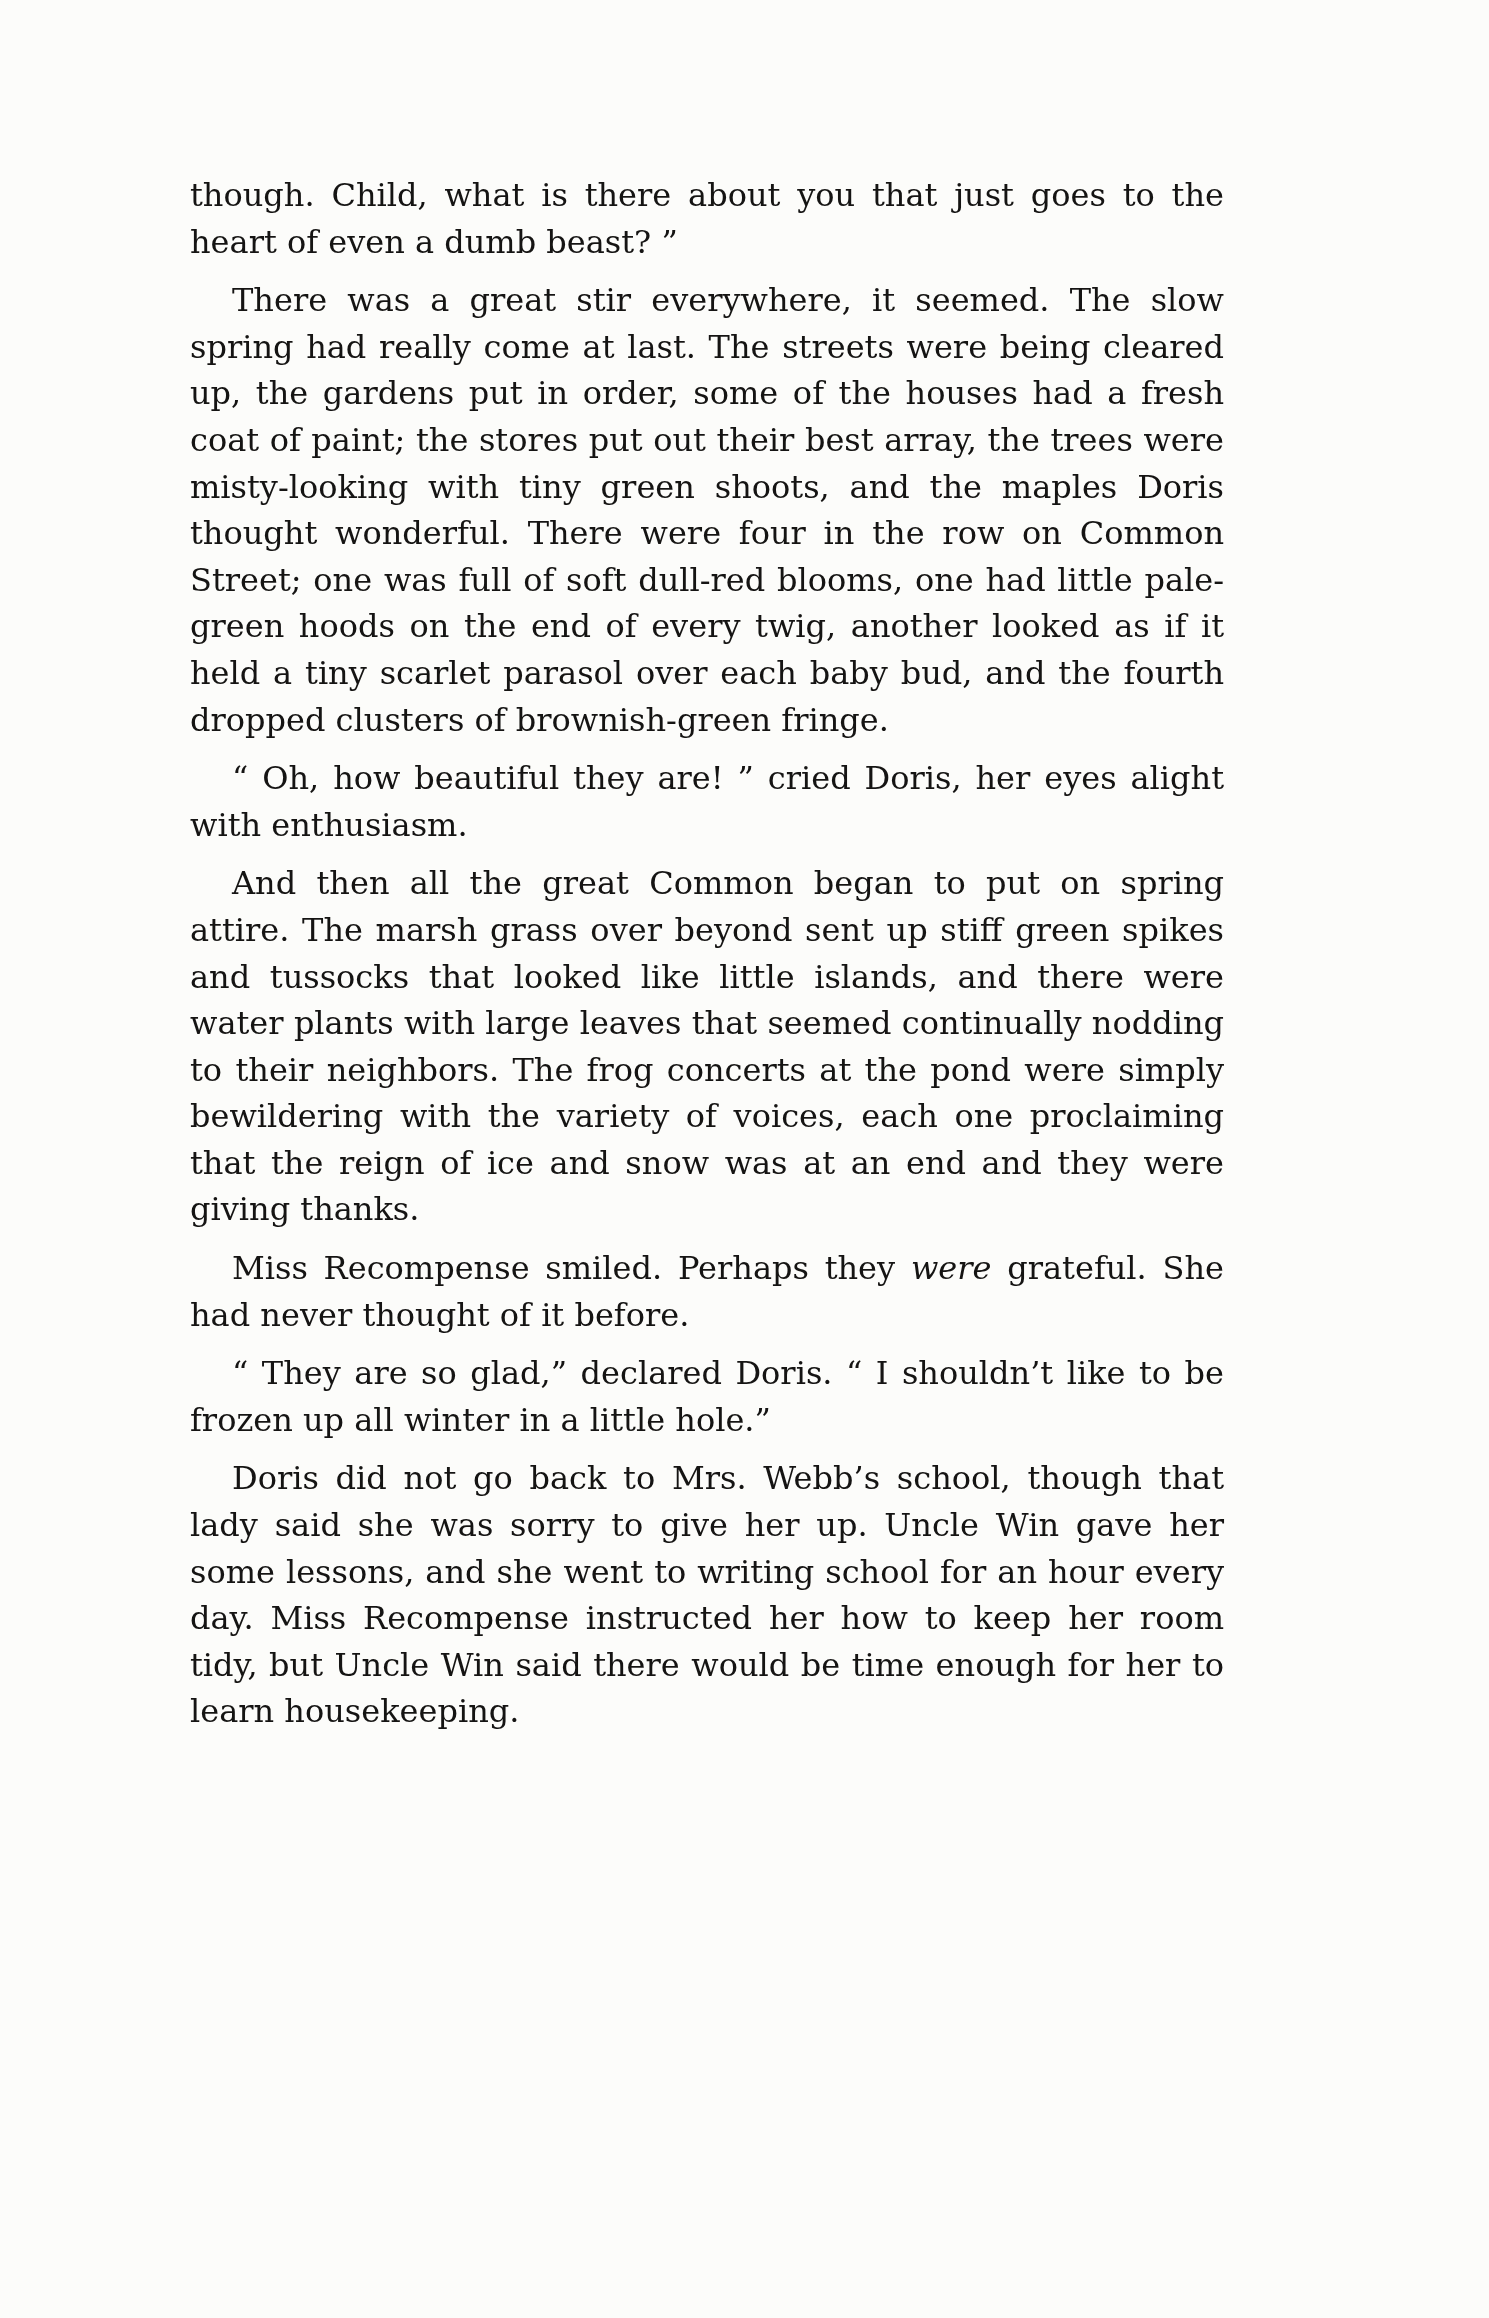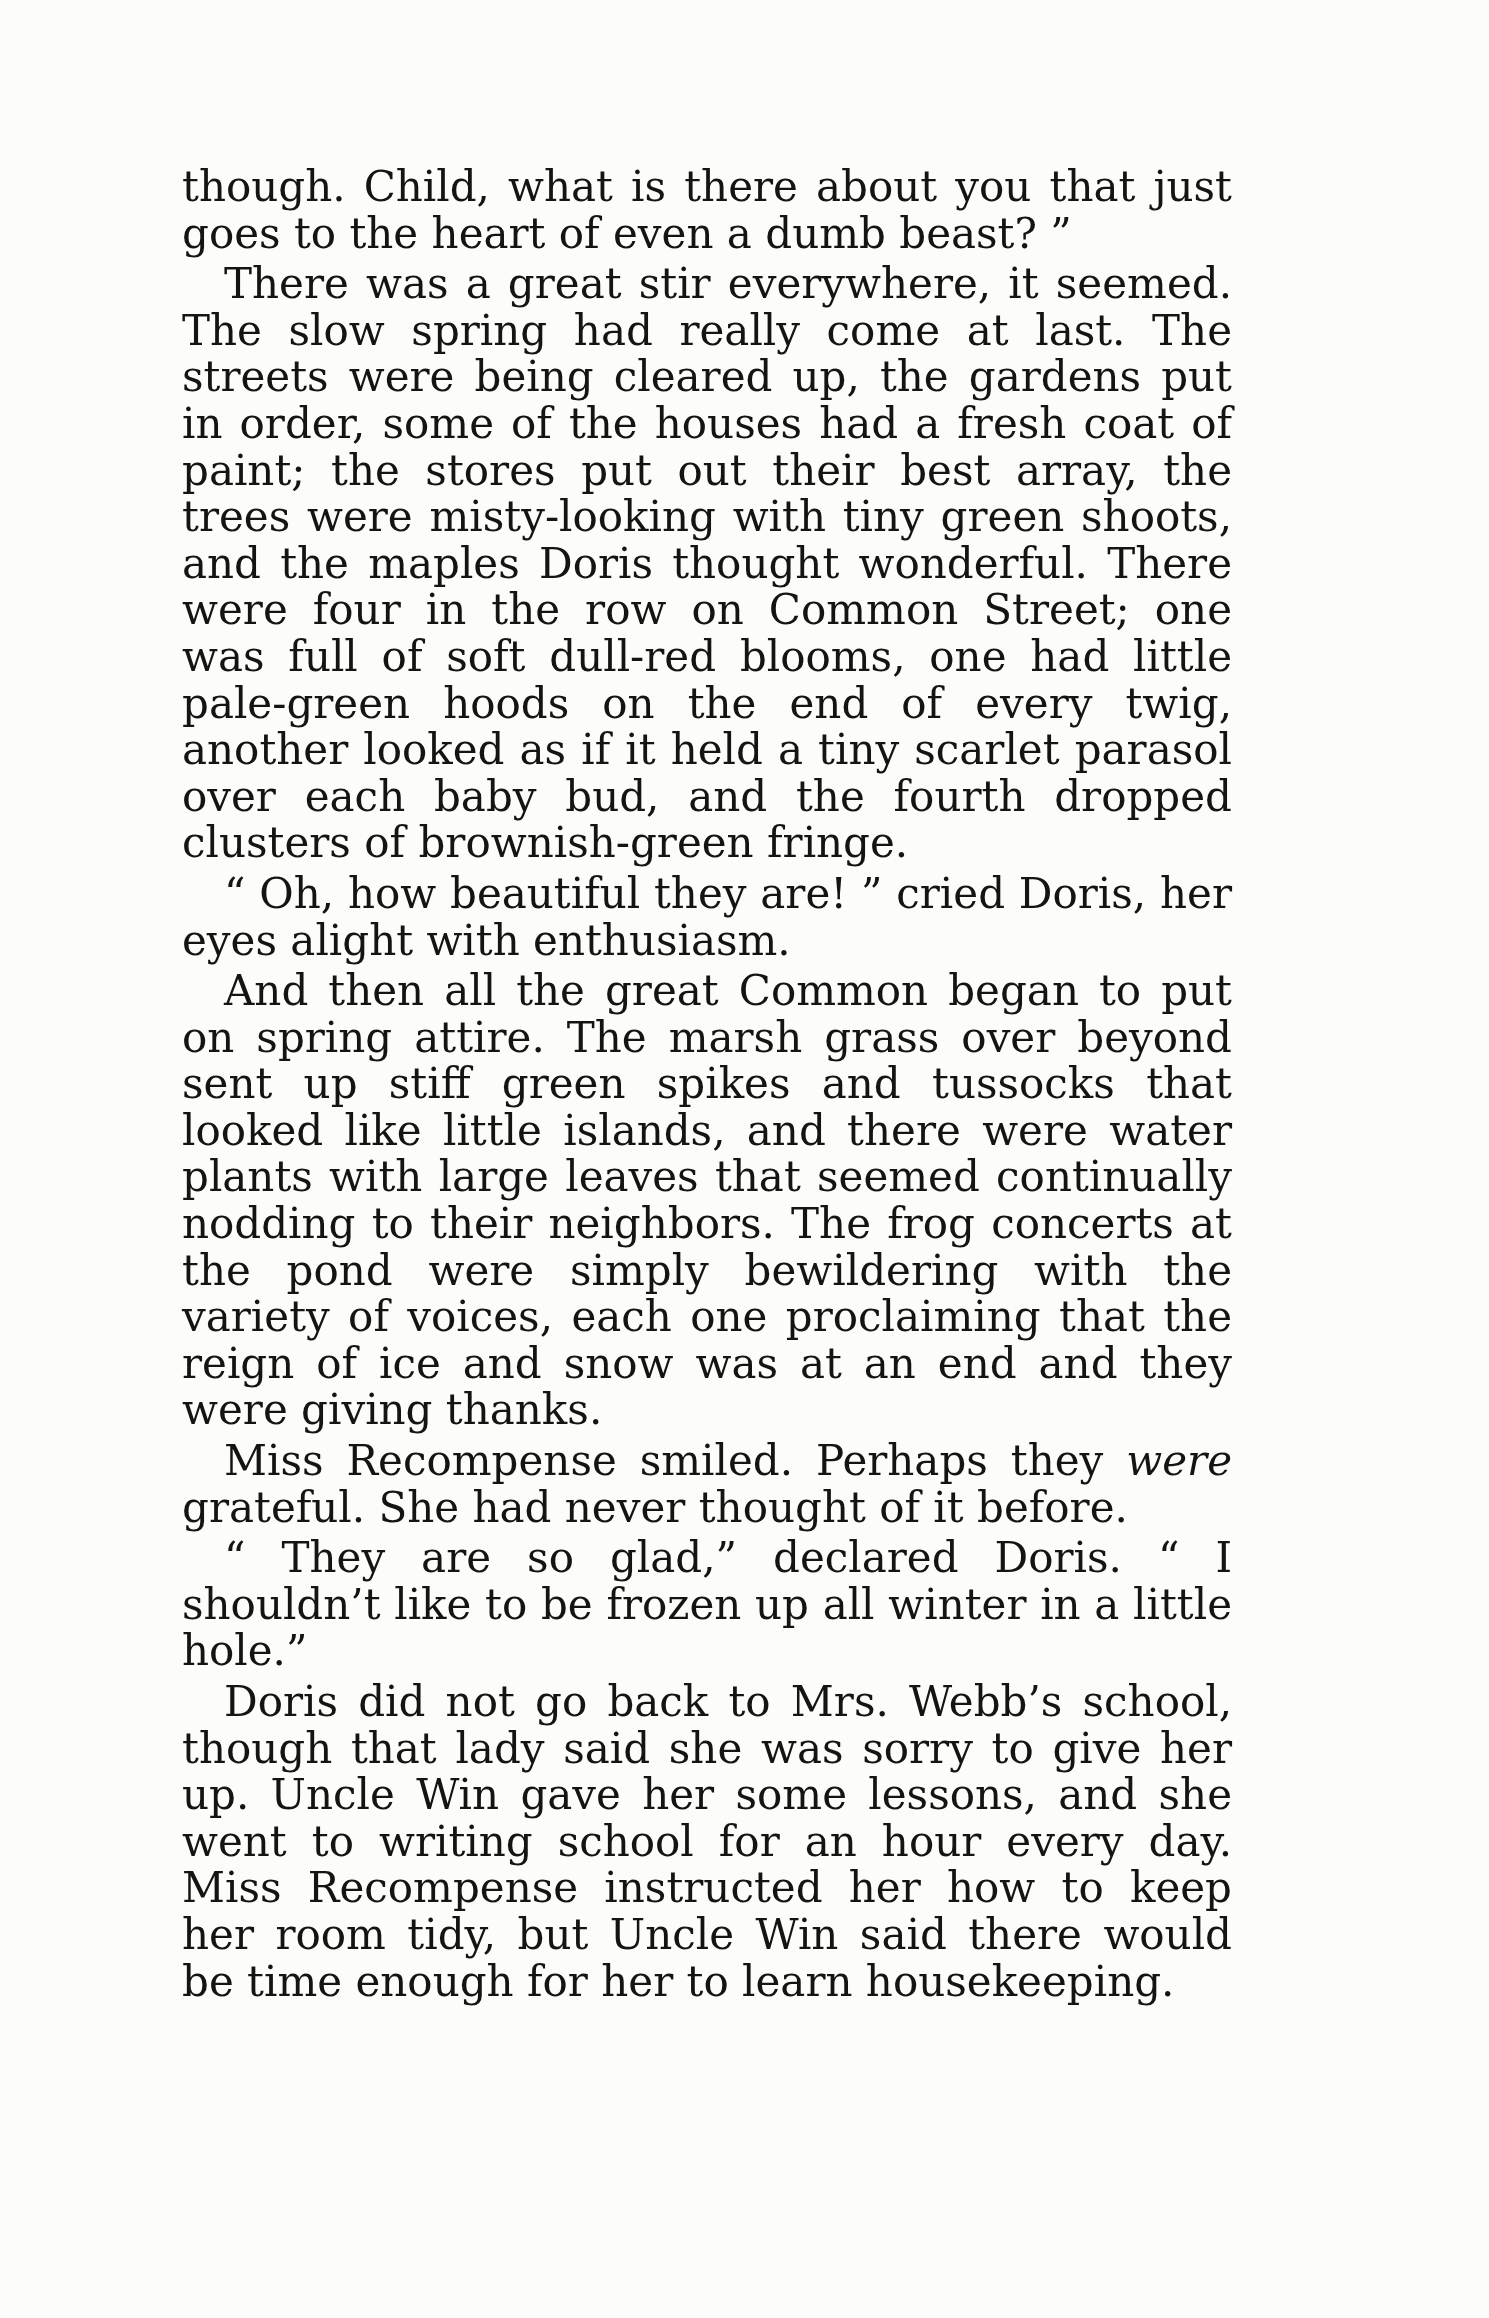--- a/index.html
+++ b/index.html
@@ -44,22 +44,22 @@
     letter-spacing: 3px;
   }
   .scan-dot {
     position: absolute;
     background: #8a8a86;
     border-radius: 50%;
   }
   .dot-a { left: 330px; top: 28px; width: 4px; height: 3px; }
   .dot-b { left: 262px; top: 14px; width: 3px; height: 3px; }
   .body-text p.para {
-    margin: 4px;
-    font-size: 42px;
+    margin: 12px;
+    font-size: 32px;
     line-height: 46.6px;
     text-align: justify;
     text-justify: inter-word;
   }
   .body-text p.para.indent {
     text-indent: 42px;
   }
   .body-text em {
     font-style: italic;
   }

